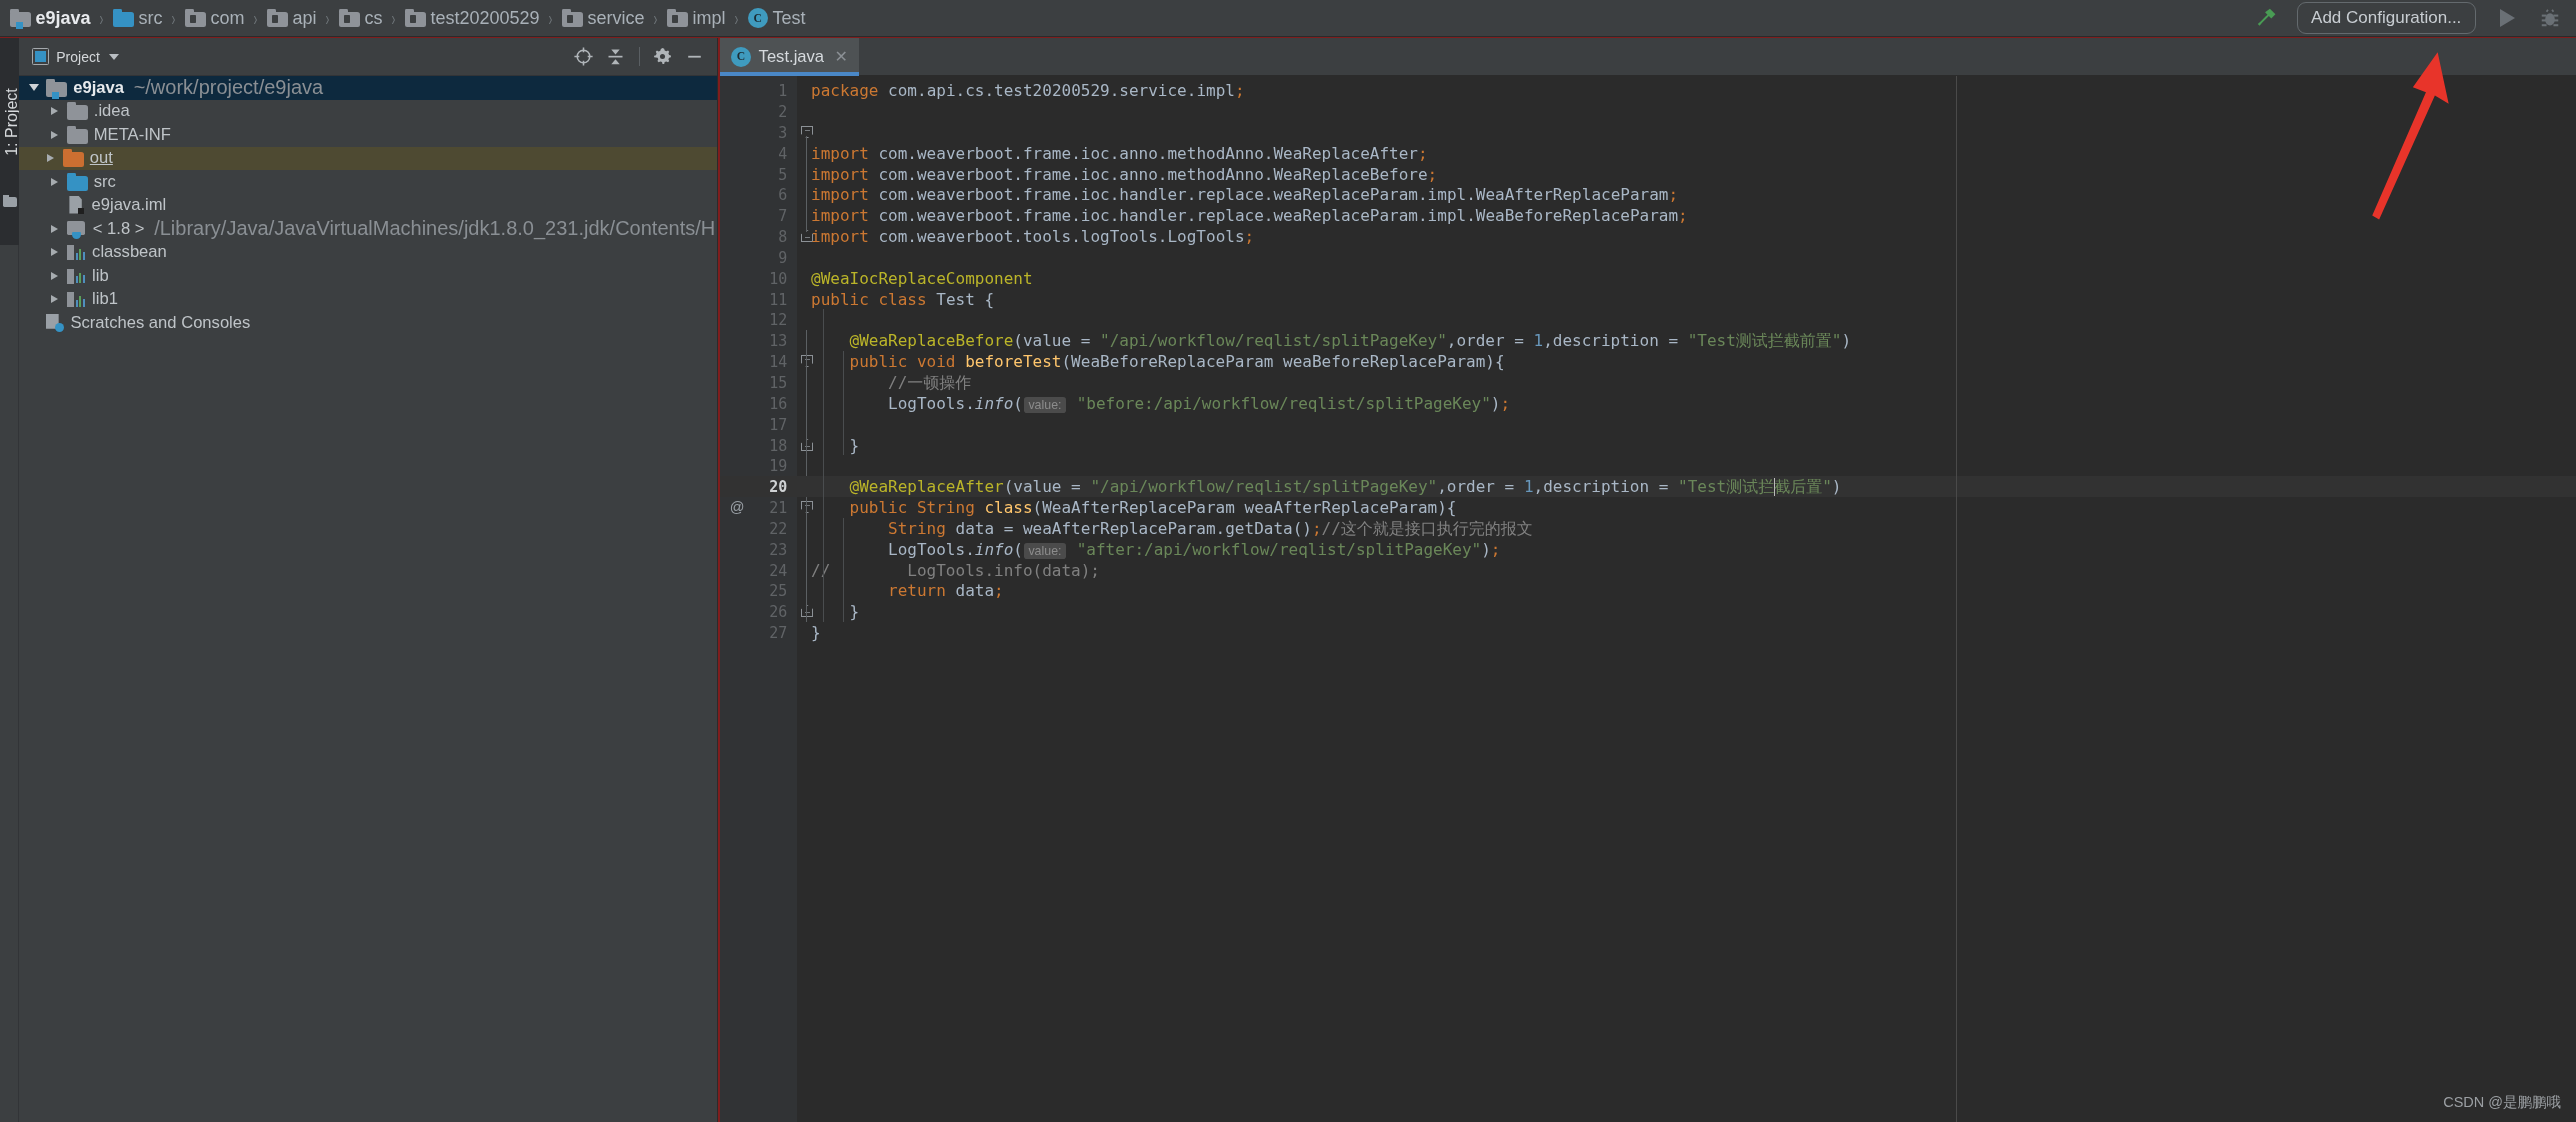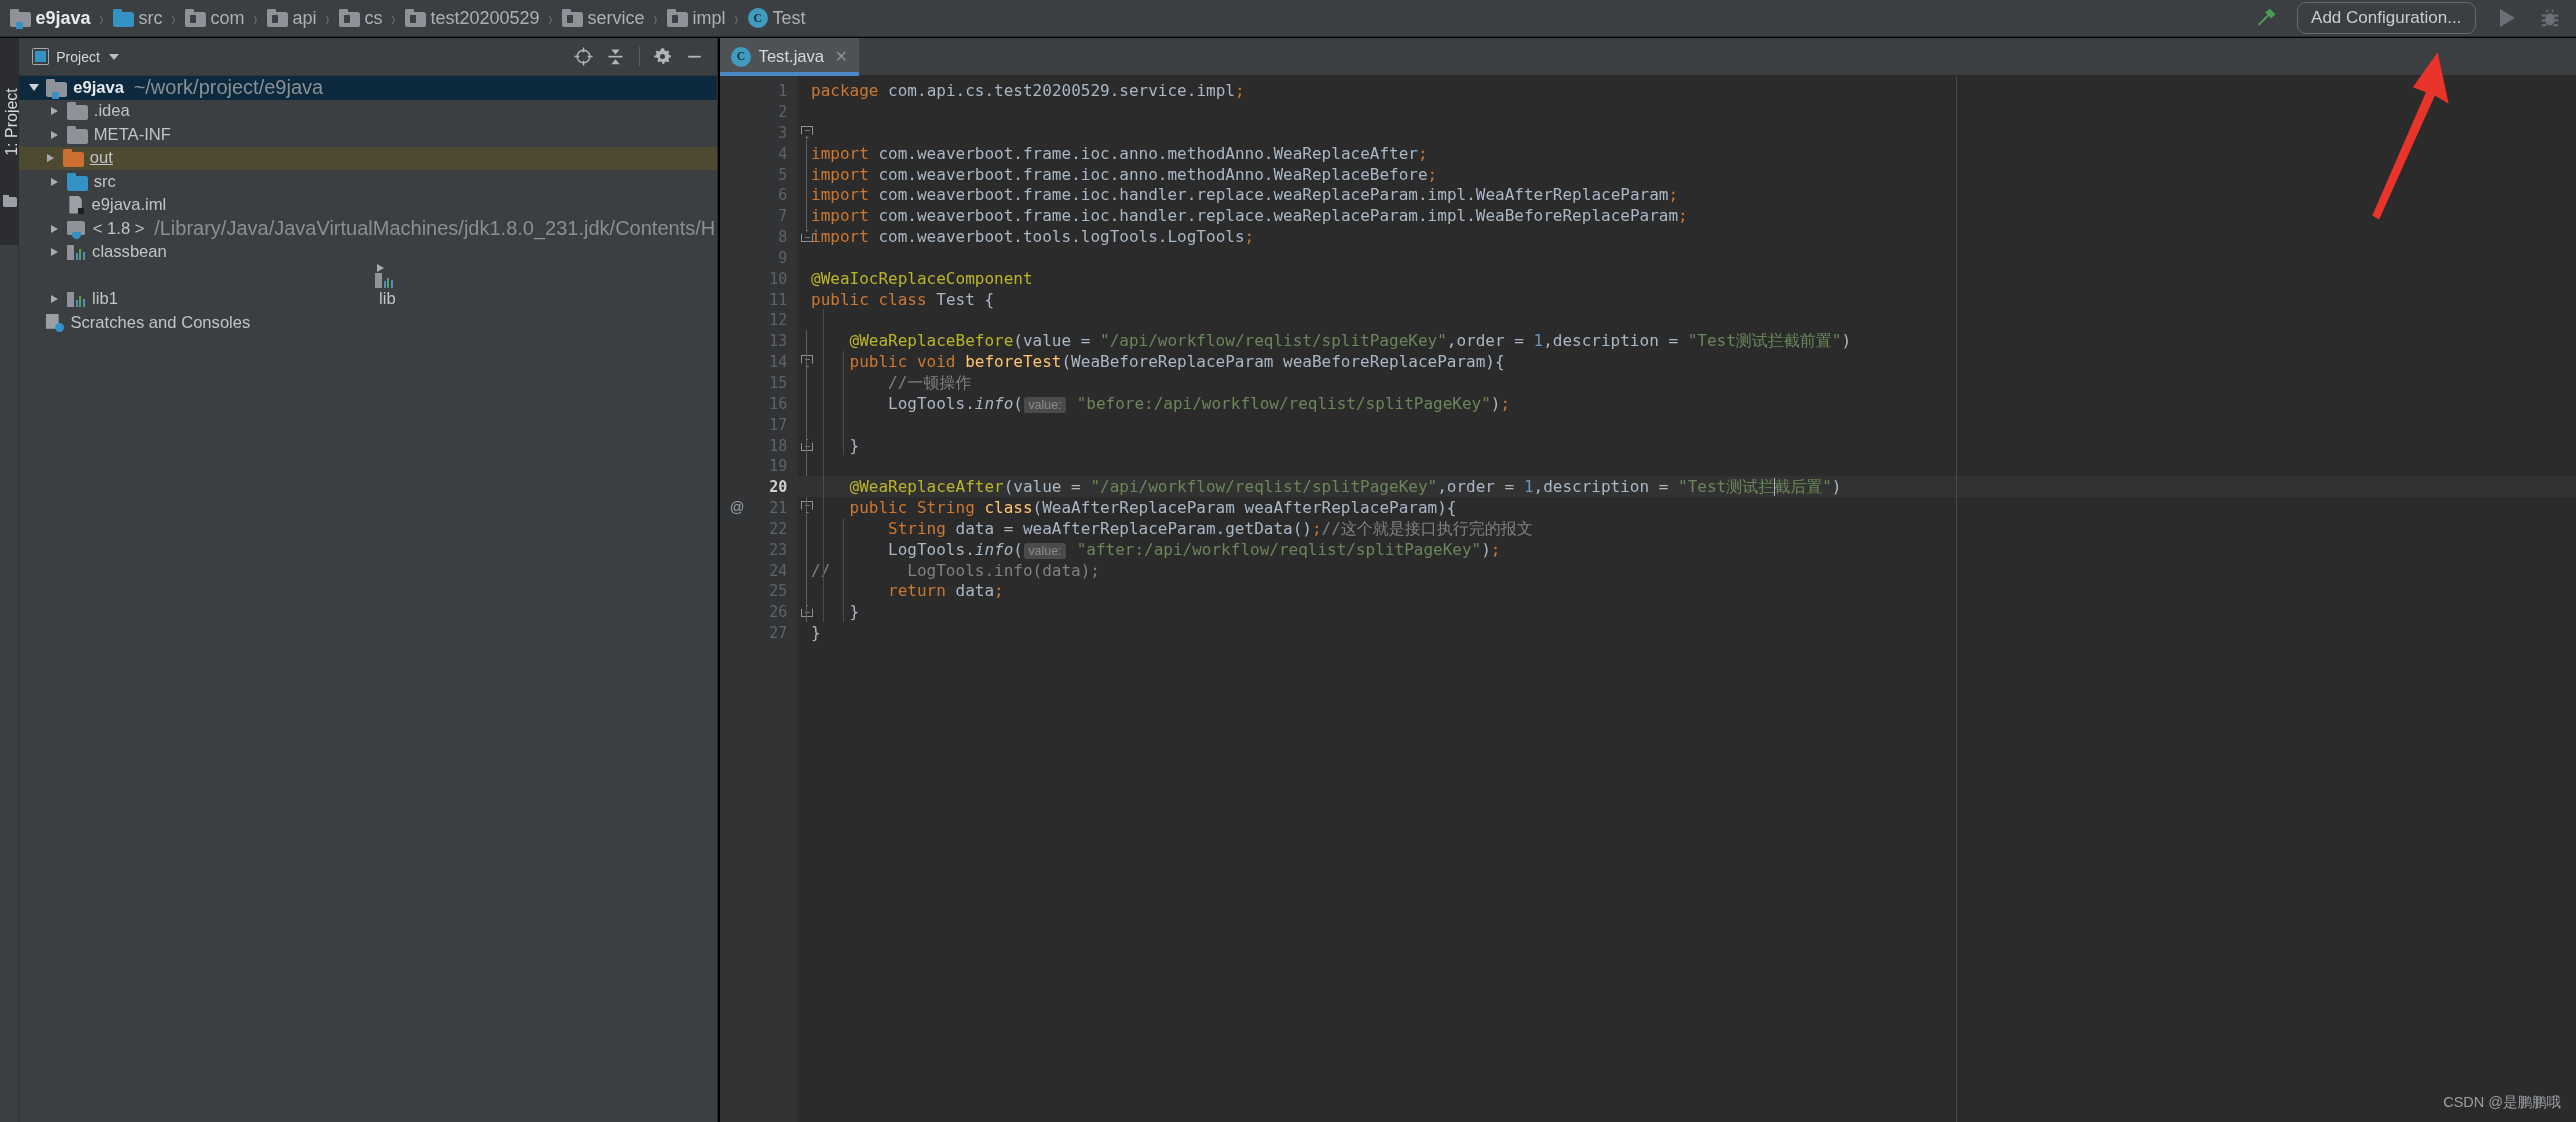--- a/index.html
+++ b/index.html
@@ -2,21 +2,21 @@
 <html style="font-size:11px"><head>
 <meta charset="utf-8">
 <style>
   * { box-sizing: border-box; margin: 0; padding: 0; }
   html, body {
     width: 2576px; height: 1122px;
     background: #3c3f41;
     font-family: "Liberation Sans", sans-serif;
     overflow: hidden;
   }
-  .app { position: relative; width: 2576px; height: 1122px; background: #000000; }
+  .app { position: relative; width: 2576px; height: 1122px; background: #7f1d1d; }
 
   
   .toolbar {
     position: absolute; left: 0; top: 0; width: 2576px; height: 37px;
     background: #3c3f41; display: flex; align-items: center;
     border-bottom: 0.7px solid #2b2b2b;
   }
   .breadcrumb { display: flex; align-items: center; padding-left: 9.7px; height: 37px; }
   .crumb { display: flex; align-items: center; height: 37px; }
   .crumb-label {
@@ -451,21 +451,21 @@
           <div class="arrow-r"></div>
           <div class="jar-ic">
             <div class="bars">
               <i style="background: rgb(79, 143, 189); height: 7px;"></i>
               <i style="background: rgb(90, 160, 90); height: 10.4px;"></i>
               <i style="background: rgb(79, 143, 189); height: 8.3px;"></i>
             </div>
           </div>
           <span class="tlabel">classbean</span>
         </div>
-        <div class="trow" style="padding-left: 32px; flex-direction: column;">
+        <div class="trow" style="padding-left: 32px;">
           <div class="arrow-r"></div>
           <div class="jar-ic">
             <div class="bars">
               <i style="background: rgb(79, 143, 189); height: 7px;"></i>
               <i style="background: rgb(90, 160, 90); height: 10.4px;"></i>
               <i style="background: rgb(79, 143, 189); height: 8.3px;"></i>
             </div>
           </div>
           <span class="tlabel">lib</span>
         </div>

